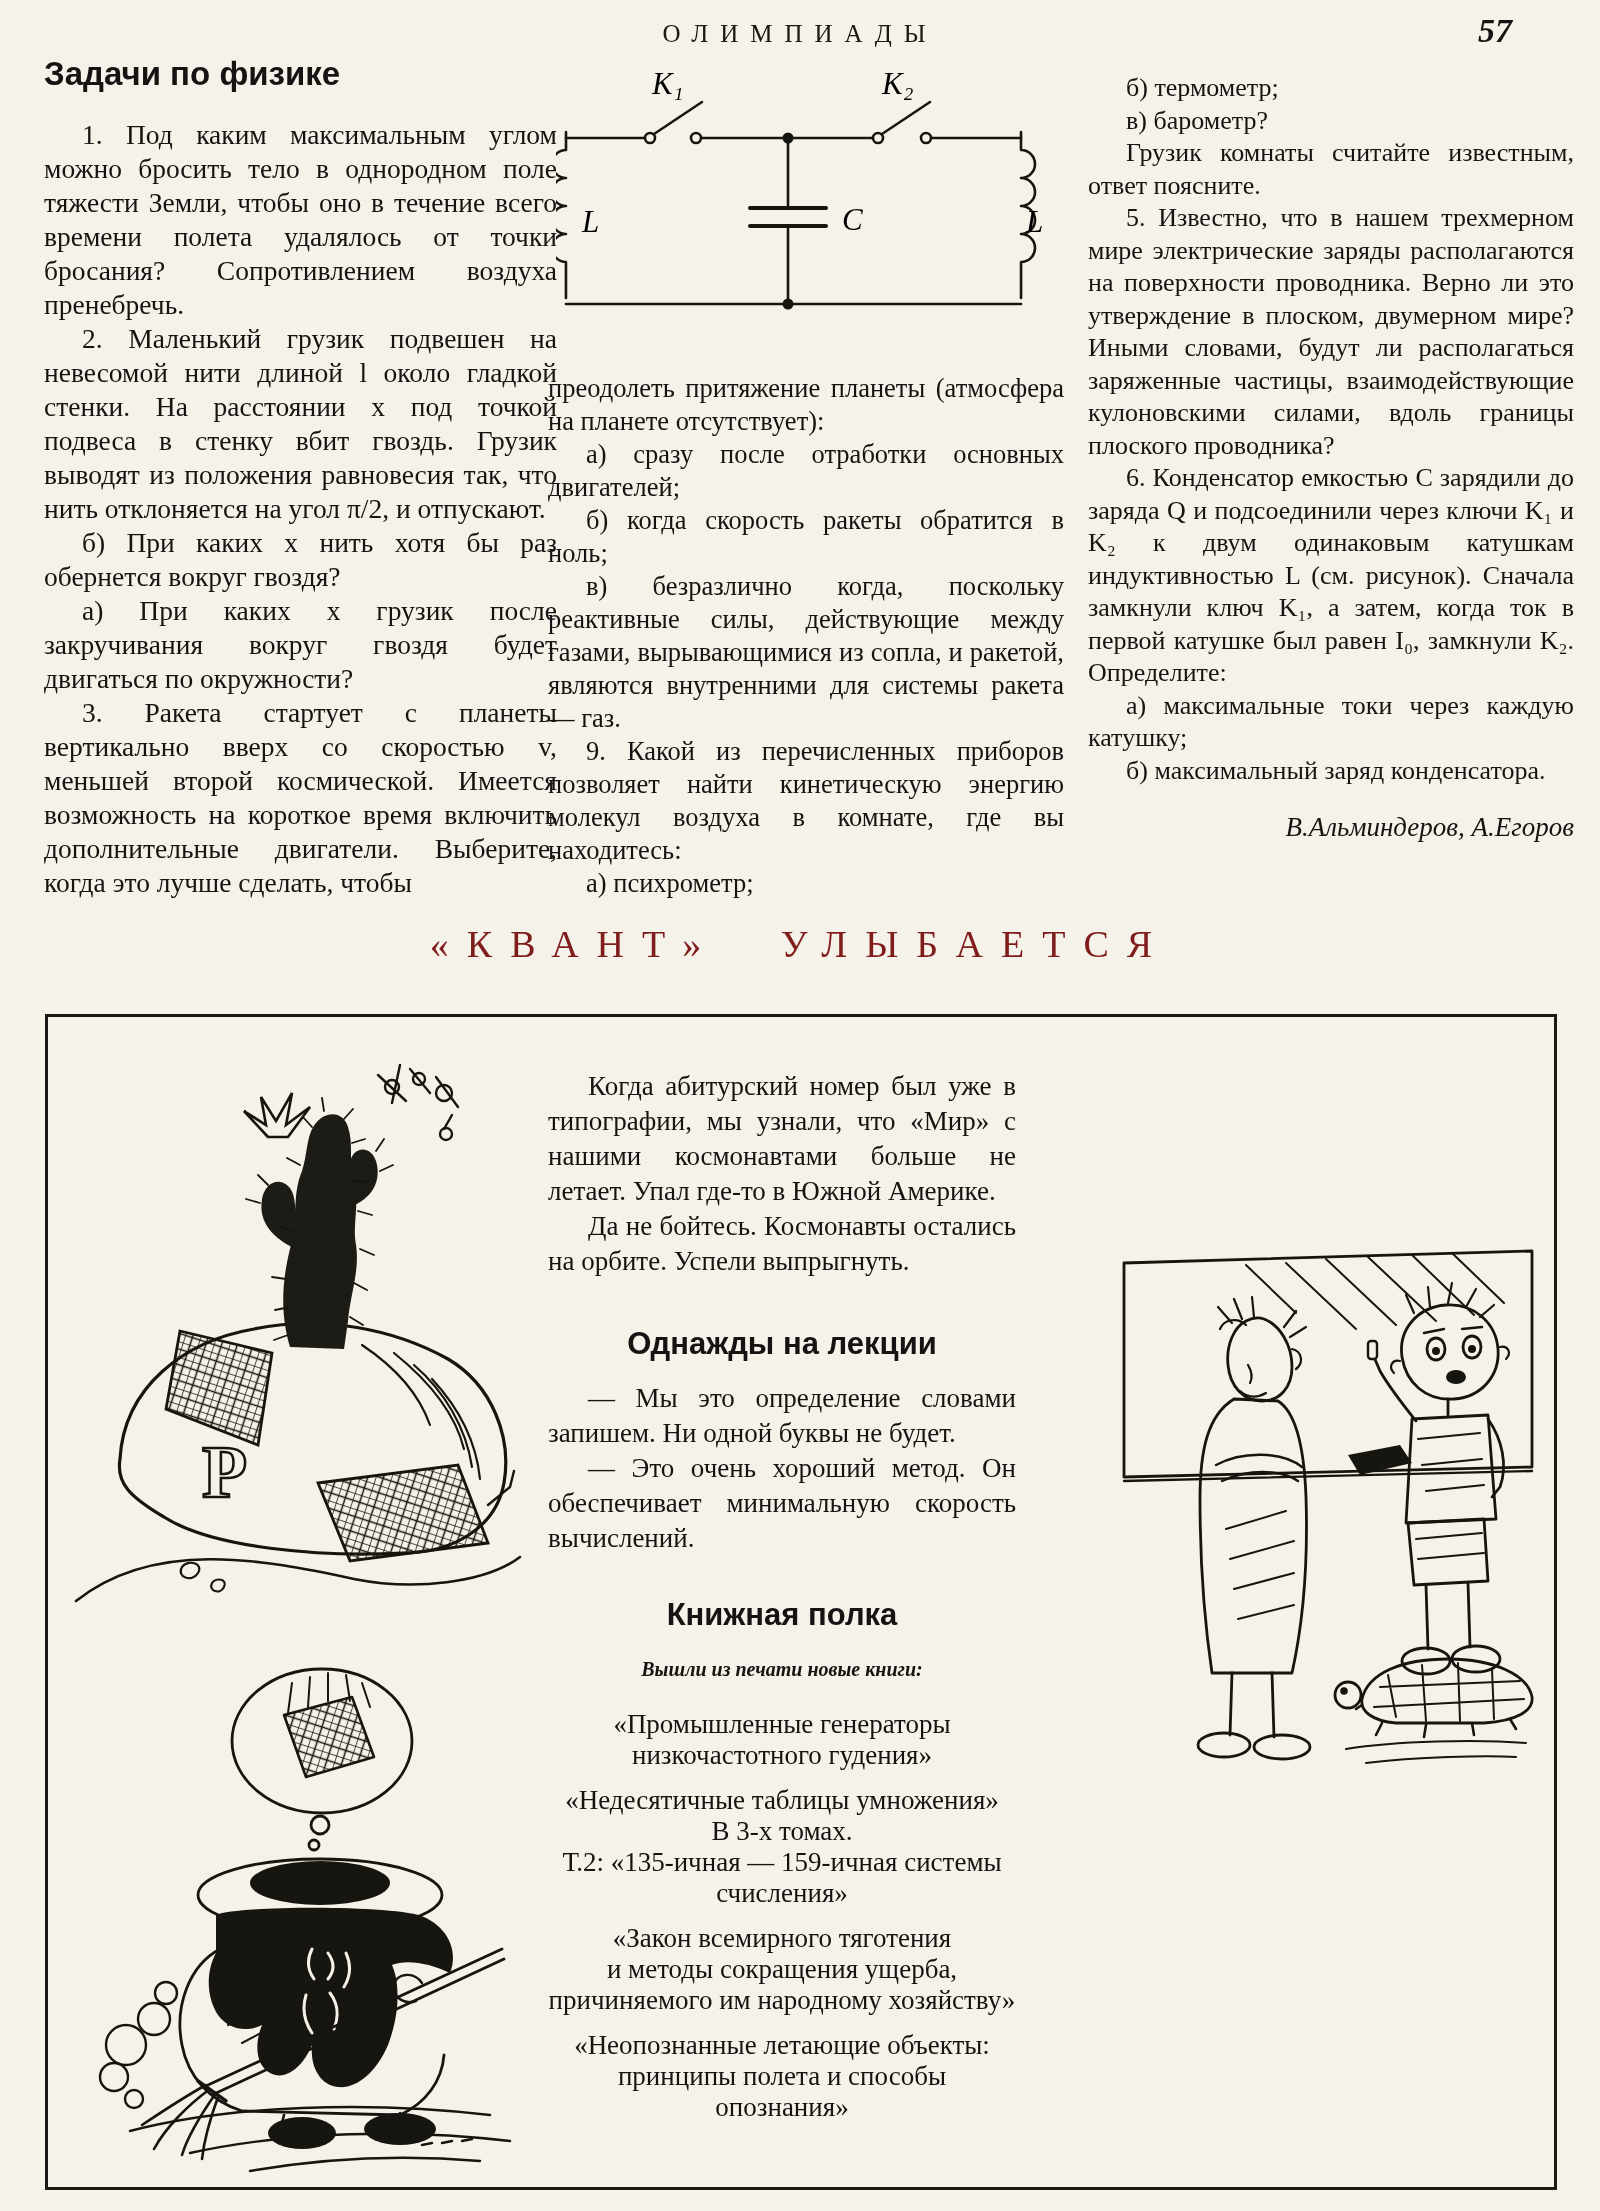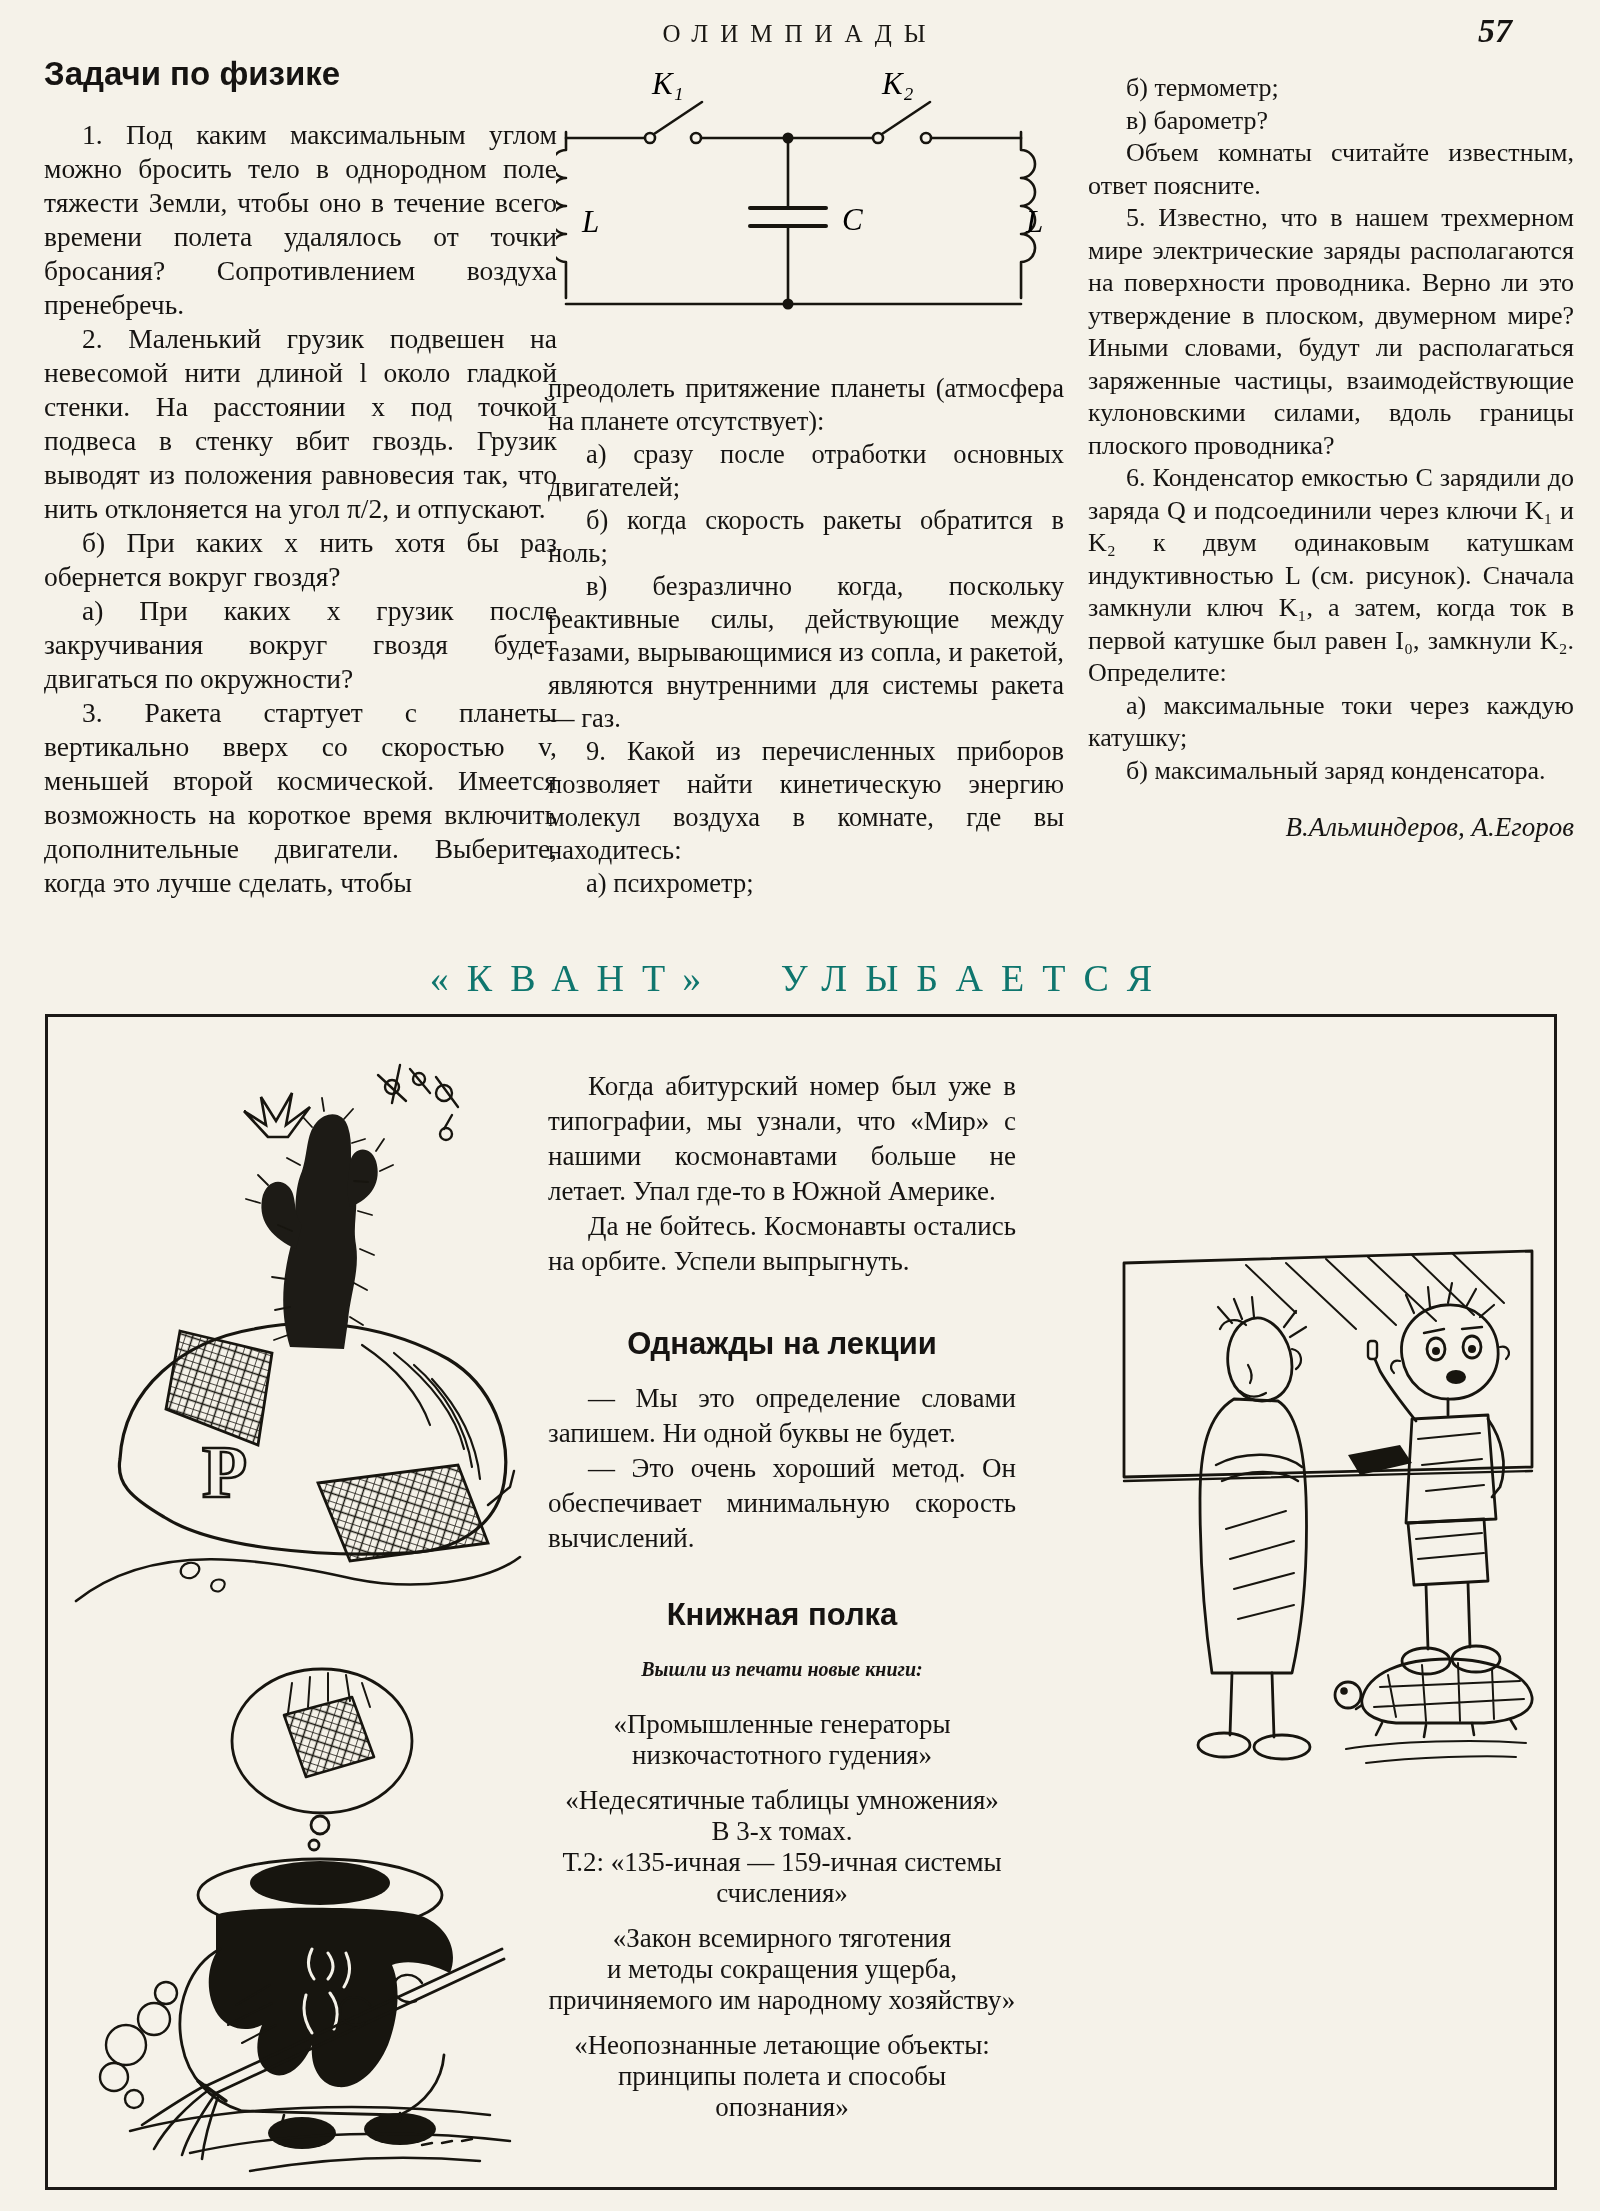--- a/index.html
+++ b/index.html
@@ -22,22 +22,22 @@
   .col3{left:1088px;top:72px;width:486px;font-size:26px;line-height:32.5px;}
   .col-heading{
     font-family:"Liberation Sans","DejaVu Sans",sans-serif;
     font-weight:bold;font-size:33px;margin:0 0 24px 0;line-height:40px;
   }
   .para{margin:0;text-align:justify;text-indent:38px;}
   .para.no-indent{text-indent:0;}
   .signature{margin-top:24px;text-align:right;font-style:italic;font-size:27px;}
   .diagram{left:556px;top:60px;width:492px;height:276px;}
   .humor-heading{
-    top:956px;left:0;width:100%;text-align:center;
-    font-size:38px;letter-spacing:18px;word-spacing:34px;color:#0f766e;
+    top:922px;left:0;width:100%;text-align:center;
+    font-size:38px;letter-spacing:18px;word-spacing:34px;color:#7f1d1d;
   }
   .humor-box{
     left:45px;top:1014px;width:1506px;height:1170px;
     border:3px solid #1b1916;background:transparent;
   }
   .center-col{position:absolute;left:500px;top:52px;width:468px;font-size:27px;line-height:35px;}
   .center-col .para{text-indent:40px;}
   .sub-heading{
     font-family:"Liberation Sans","DejaVu Sans",sans-serif;
     font-weight:bold;font-size:31px;text-align:center;margin:46px 0 18px 0;line-height:38px;
@@ -110,21 +110,21 @@
   <p class="para">а) сразу после отработки основных двигателей;</p>
   <p class="para">б) когда скорость ракеты обратится в ноль;</p>
   <p class="para">в) безразлично когда, поскольку реактивные силы, действующие между газами, вырывающимися из сопла, и ракетой, являются внутренними для системы ракета — газ.</p>
   <p class="para">9. Какой из перечисленных приборов позволяет найти кинетическую энергию молекул воздуха в комнате, где вы находитесь:</p>
   <p class="para">а) психрометр;</p>
 </div>
 
 <div class="abs col col3">
   <p class="para">б) термометр;</p>
   <p class="para">в) барометр?</p>
-  <p class="para">Объем комнаты считайте известным, ответ поясните.</p>
+  <p class="para">Грузик комнаты считайте известным, ответ поясните.</p>
   <p class="para">5. Известно, что в нашем трехмерном мире электрические заряды располагаются на поверхности проводника. Верно ли это утверждение в плоском, двумерном мире? Иными словами, будут ли располагаться заряженные частицы, взаимодействующие кулоновскими силами, вдоль границы плоского проводника?</p>
   <p class="para">6. Конденсатор емкостью C зарядили до заряда Q и подсоединили через ключи K₁ и K₂ к двум одинаковым катушкам индуктивностью L (см. рисунок). Сначала замкнули ключ K₁, а затем, когда ток в первой катушке был равен I₀, замкнули K₂. Определите:</p>
   <p class="para">а) максимальные токи через каждую катушку;</p>
   <p class="para">б) максимальный заряд конденсатора.</p>
   <p class="signature">В.Альминдеров, А.Егоров</p>
 </div>
 
 <div class="abs humor-heading">«КВАНТ» УЛЫБАЕТСЯ</div>
 
 <div class="abs humor-box">

